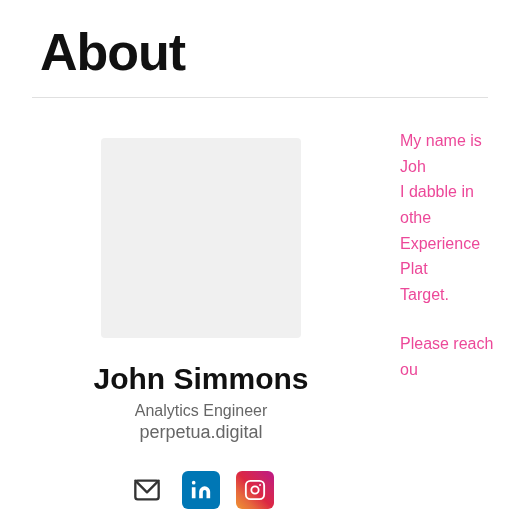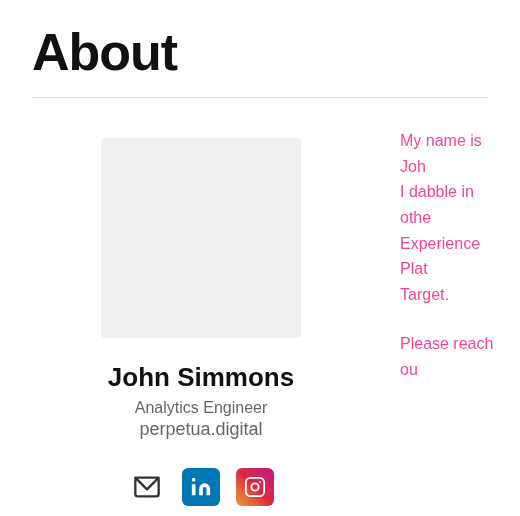--- a/index.html
+++ b/index.html
@@ -17,21 +17,21 @@
     }
 
     .page-container {
       width: 520px;
       min-height: 516px;
       background: #fff;
       position: relative;
     }
 
     .header-section {
-      padding: 24px 32px 16px 32px;
+      padding: 24px 32px 16px 40px;
     }
 
     .page-title {
       font-size: 52px;
       font-weight: 800;
       color: #111111;
       letter-spacing: -1px;
       line-height: 1.1;
     }
 
@@ -58,21 +58,21 @@
 
     .avatar-placeholder {
       width: 200px;
       height: 200px;
       background: #f0f0f0;
       border-radius: 4px;
       margin-bottom: 24px;
     }
 
     .person-name {
-      font-size: 26px;
+      font-size: 30px;
       font-weight: 700;
       color: #111111;
       margin-bottom: 6px;
     }
 
     .person-title {
       font-size: 16px;
       color: #666666;
       text-align: center;
       margin-bottom: 2px;

